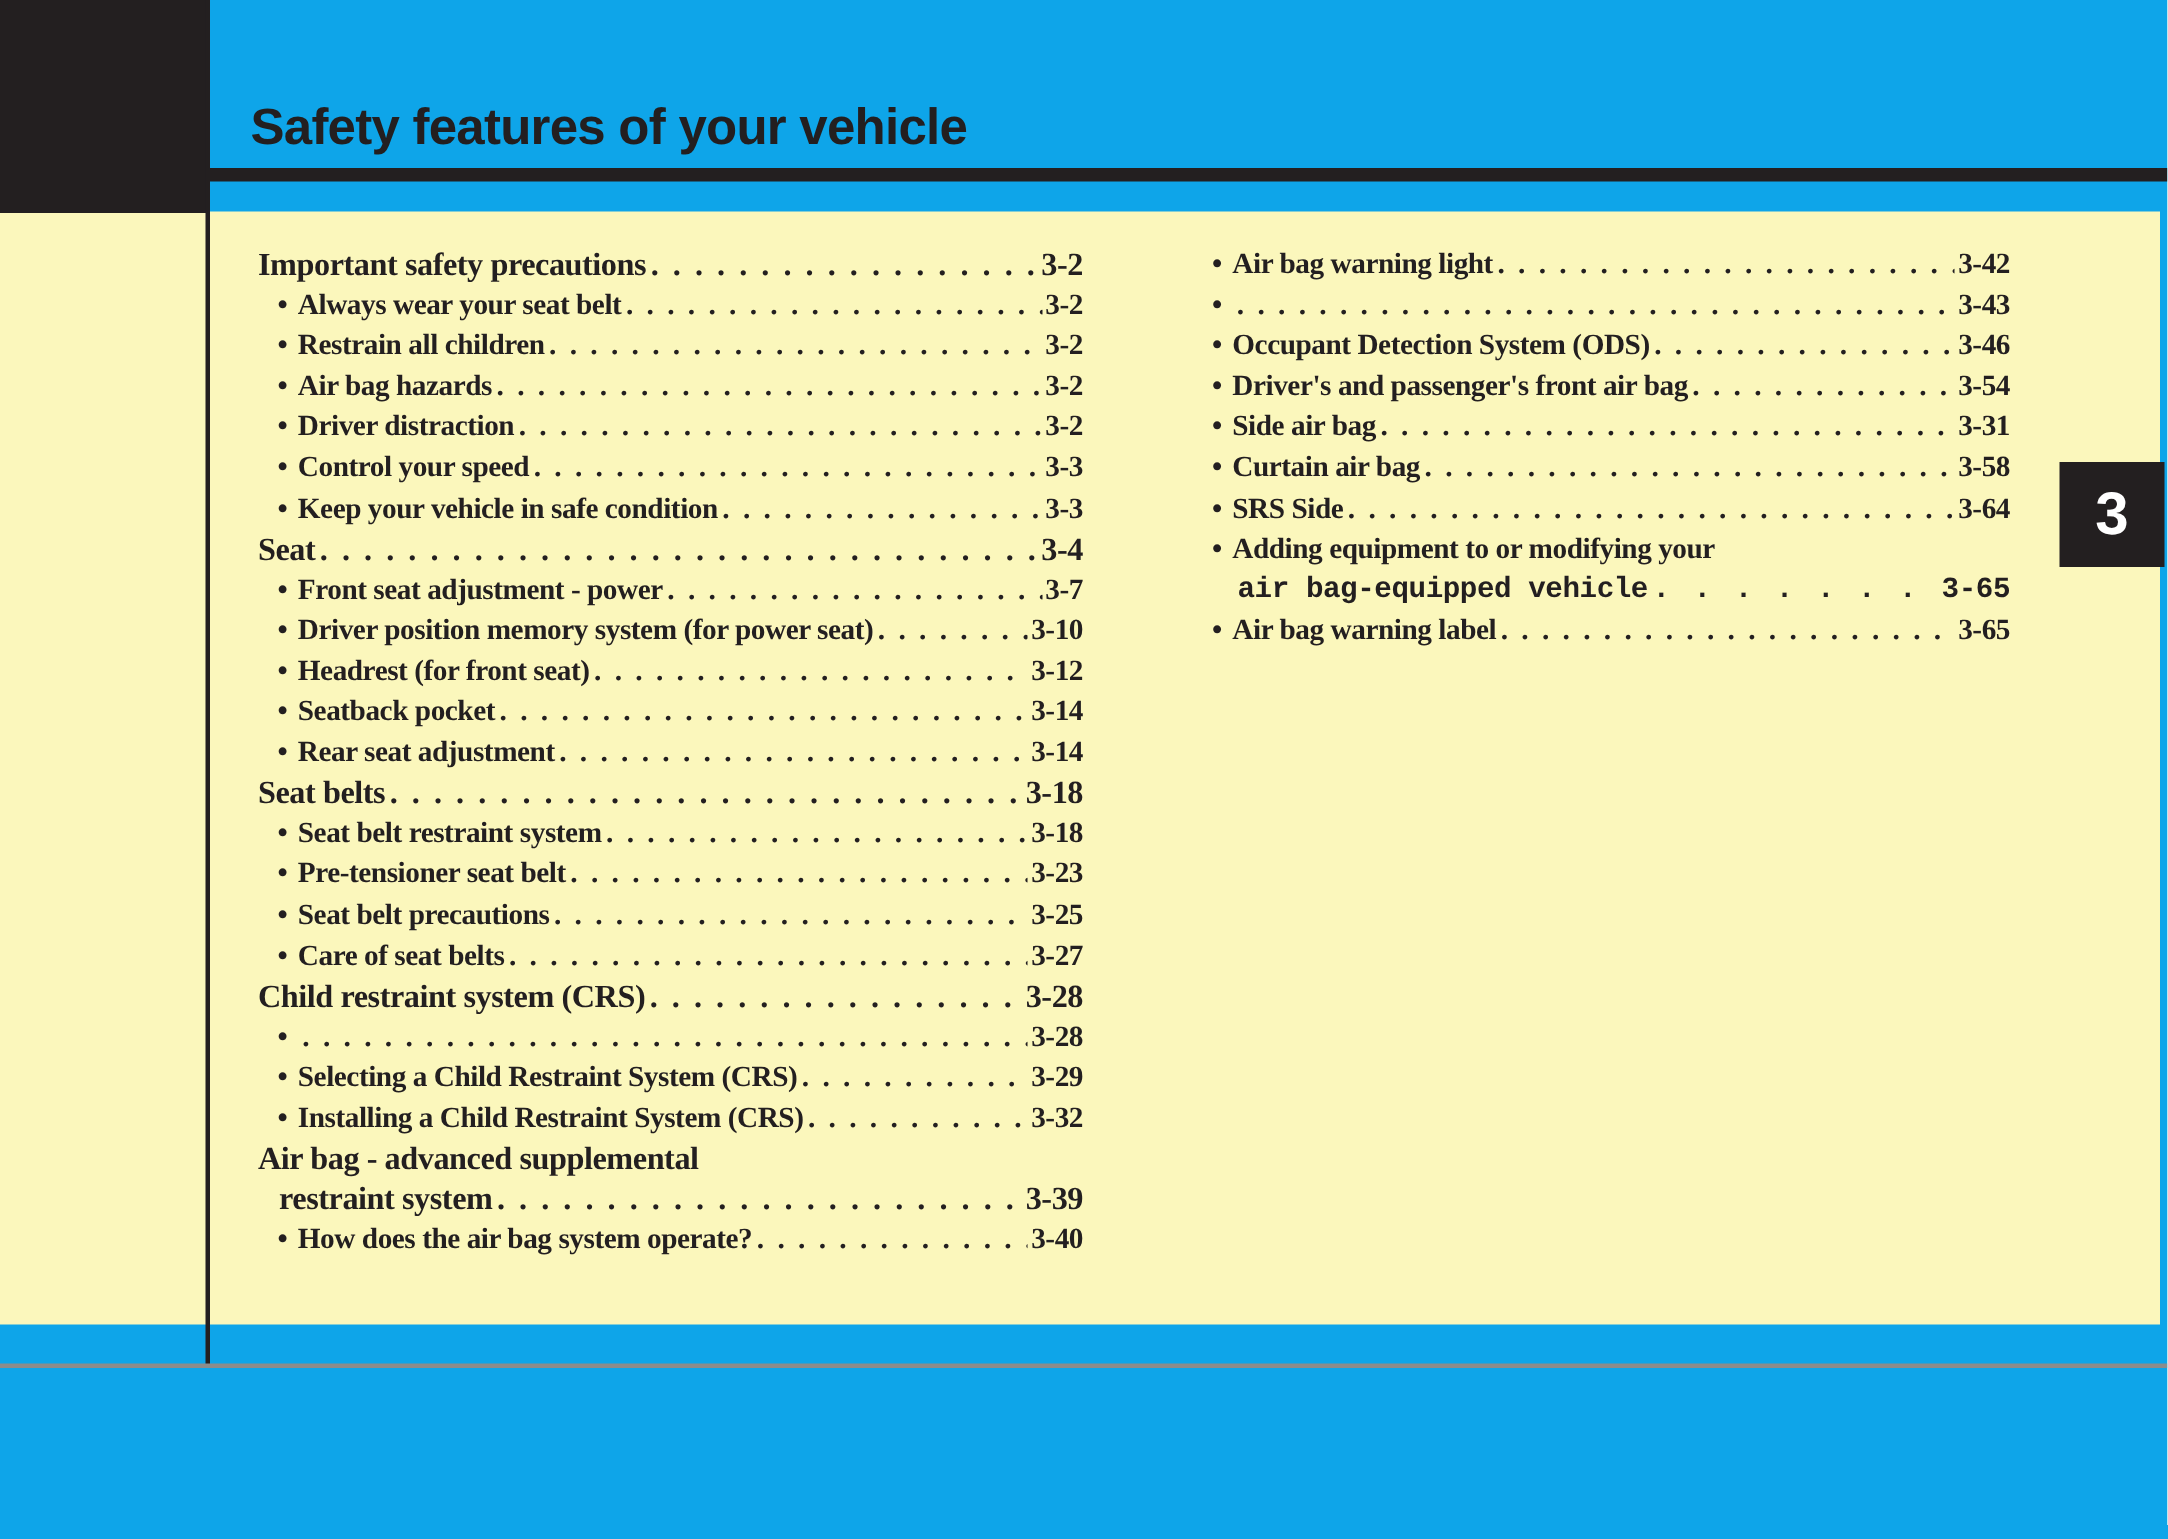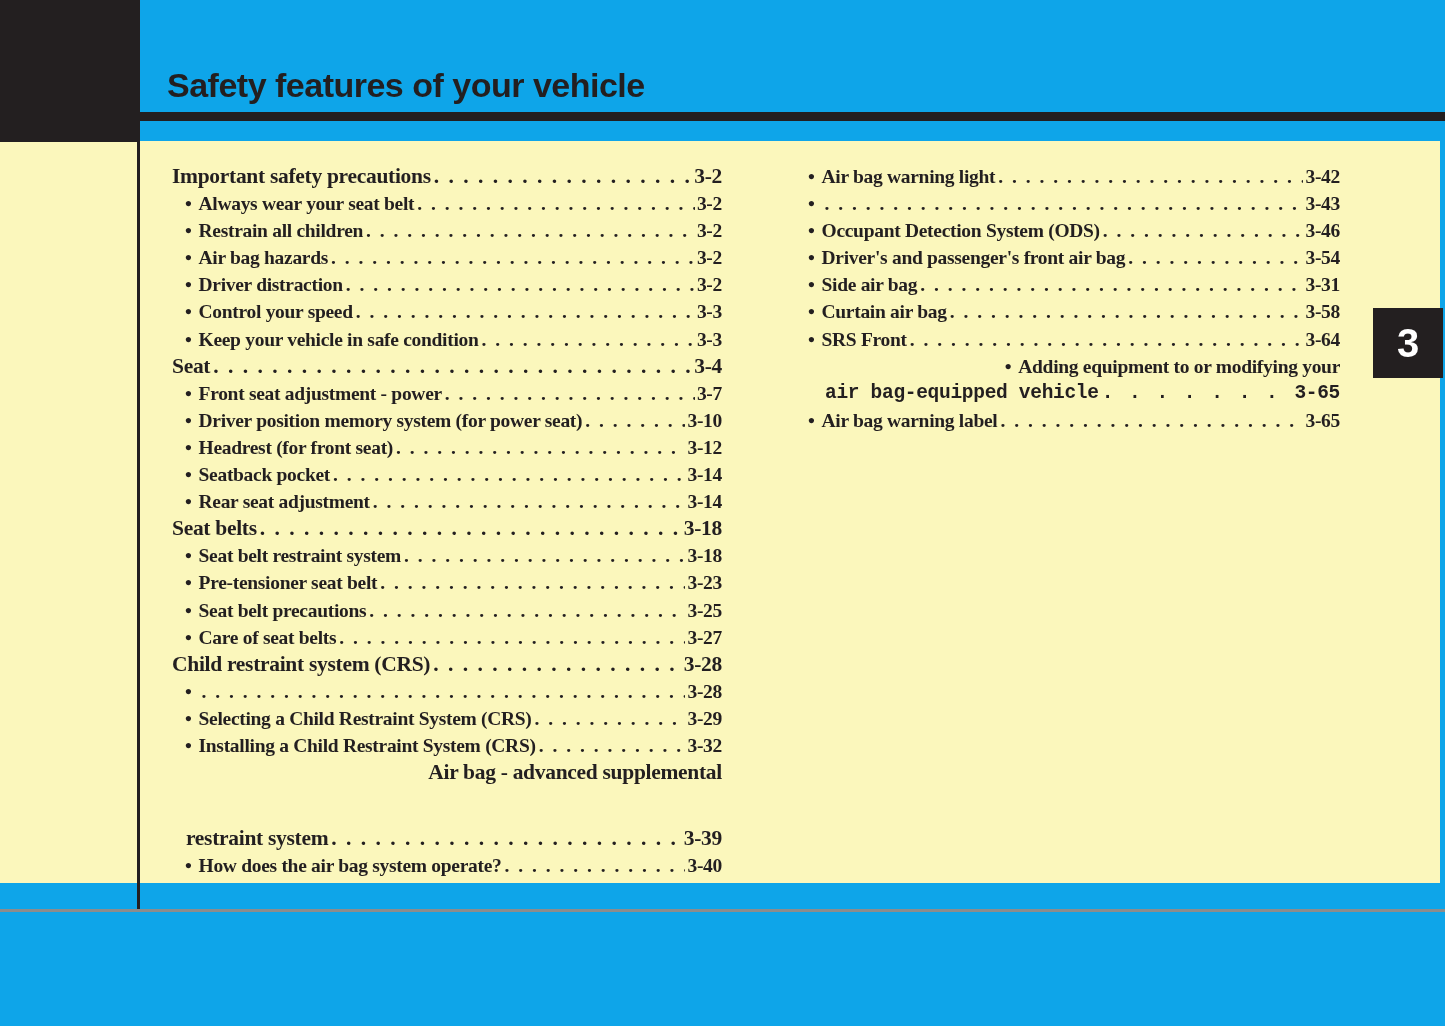--- a/index.html
+++ b/index.html
@@ -57,24 +57,23 @@
   .toc-col{
     position:absolute;top:163px;
     font-weight:700;letter-spacing:-0.3px;
   }
   #toc-left{left:172px;width:550px;}
   #toc-right{left:795px;width:545px;}
   .toc-row{
     display:flex;align-items:baseline;
     height:27.1px;line-height:27.1px;
     white-space:nowrap;
-    justify-content:flex-end;
   }
   .toc-row.h  {font-size:21.5px;}
-  .toc-row.h2 {font-size:21.5px;padding-left:14px;margin-top:39px;}
+  .toc-row.h2 {font-size:21.5px;padding-left:14px;}
   .toc-row.b  {font-size:19.5px;padding-left:13px;}
   .toc-row.b2 {font-size:19.5px;padding-left:30px;font-family:Liberation Mono, monospace;}
   .toc-row .bullet{margin-right:7px;}
   .toc-row .label{white-space:nowrap;}
   .toc-row .dots{
     flex:1 1 auto;overflow:hidden;white-space:nowrap;
     margin-left:3px;margin-right:2px;
     letter-spacing:2px;
   }
   .toc-row .page{white-space:nowrap;}
@@ -268,21 +267,21 @@
         <span class="page">3-31</span>
       </div>
       <div class="toc-row b">
         <span class="bullet">•</span>
         <span class="label">Curtain air bag</span>
         <span class="dots">. . . . . . . . . . . . . . . . . . . . . . . . . . . . . . . . . . . . . . . . . . . . . . . . . . . . . . . . . . . . . . . . . . . . . . . . . . . . . . . . . . . . . . . . . . . . . . . . . . . . . . . . . . . . . . . . . . . . . . . .</span>
         <span class="page">3-58</span>
       </div>
       <div class="toc-row b">
         <span class="bullet">•</span>
-        <span class="label">SRS Front</span>
+        <span class="label">SRS Side</span>
         <span class="dots">. . . . . . . . . . . . . . . . . . . . . . . . . . . . . . . . . . . . . . . . . . . . . . . . . . . . . . . . . . . . . . . . . . . . . . . . . . . . . . . . . . . . . . . . . . . . . . . . . . . . . . . . . . . . . . . . . . . . . . . .</span>
         <span class="page">3-64</span>
       </div>
       <div class="toc-row b">
         <span class="bullet">•</span>
         <span class="label">Adding equipment to or modifying your</span>
       </div>
       <div class="toc-row b2">
         <span class="label">air bag-equipped vehicle</span>
         <span class="dots">. . . . . . . . . . . . . . . . . . . . . . . . . . . . . . . . . . . . . . . . . . . . . . . . . . . . . . . . . . . . . . . . . . . . . . . . . . . . . . . . . . . . . . . . . . . . . . . . . . . . . . . . . . . . . . . . . . . . . . . .</span>

